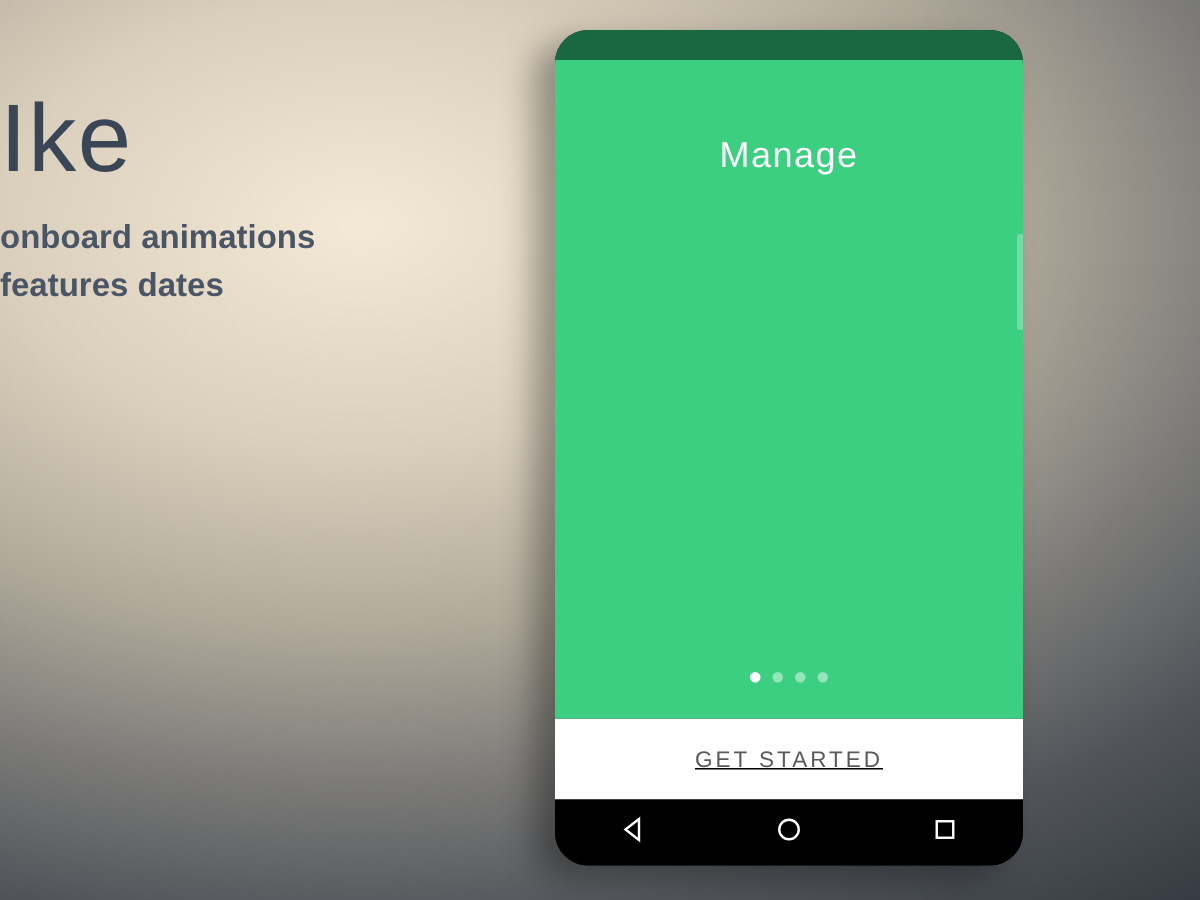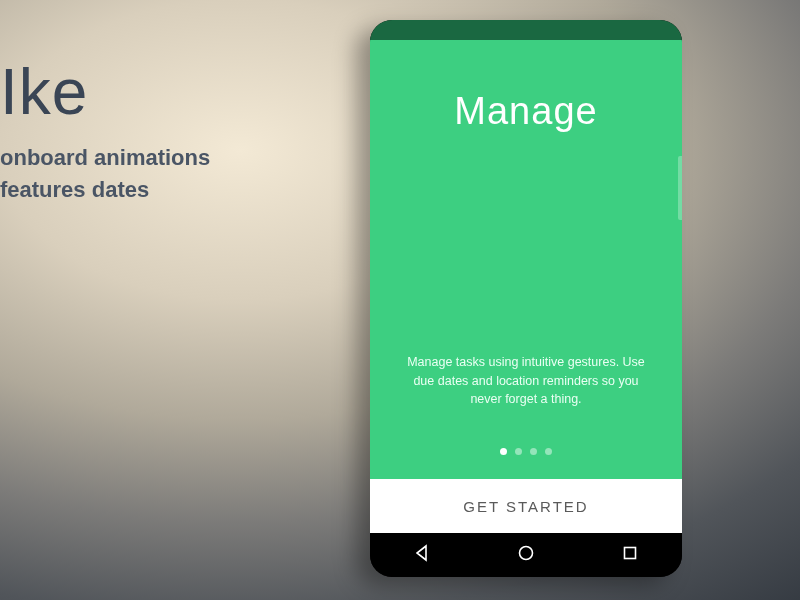--- a/index.html
+++ b/index.html
@@ -73,21 +73,21 @@
     position: absolute;
     right: 0;
     top: 116px;
     width: 4px;
     height: 64px;
     background: rgba(255,255,255,0.28);
     border-radius: 2px 0 0 2px;
   }
   .onboard-title {
     margin-top: 50px;
-    font-size: 38px;
+    font-size: 24px;
     font-weight: 300;
     letter-spacing: 1px;
   }
   .onboard-desc {
     position: absolute;
     bottom: 70px;
     left: 30px;
     right: 30px;
     text-align: center;
     font-size: 12.5px;
@@ -110,20 +110,21 @@
   }
   .page-dots .dot.inactive { opacity: 0.45; }
 
   .cta-bar {
     height: 54px;
     background: #ffffff;
     flex: none;
     display: flex;
     align-items: center;
     justify-content: center;
+    text-decoration: underline;
   }
   .cta-bar button {
     border: none;
     background: transparent;
     font: inherit;
     font-size: 15px;
     font-weight: 400;
     letter-spacing: 2px;
     color: #5a5a5a;
     cursor: pointer;
@@ -158,21 +159,20 @@
 
 <div class="phone">
 
   <div class="statusbar"></div>
 
   <div class="screen">
     <div class="accent-tab"></div>
 
     <div class="onboard-title">Manage</div>
 
-    <div class="onboard-desc">Manage tasks using intuitive gestures. Use due dates and location reminders so you never forget a thing.</div>
 
     <div class="page-dots">
       <span class="dot"></span>
       <span class="dot inactive"></span>
       <span class="dot inactive"></span>
       <span class="dot inactive"></span>
     </div>
   </div>
 
   <div class="cta-bar">

